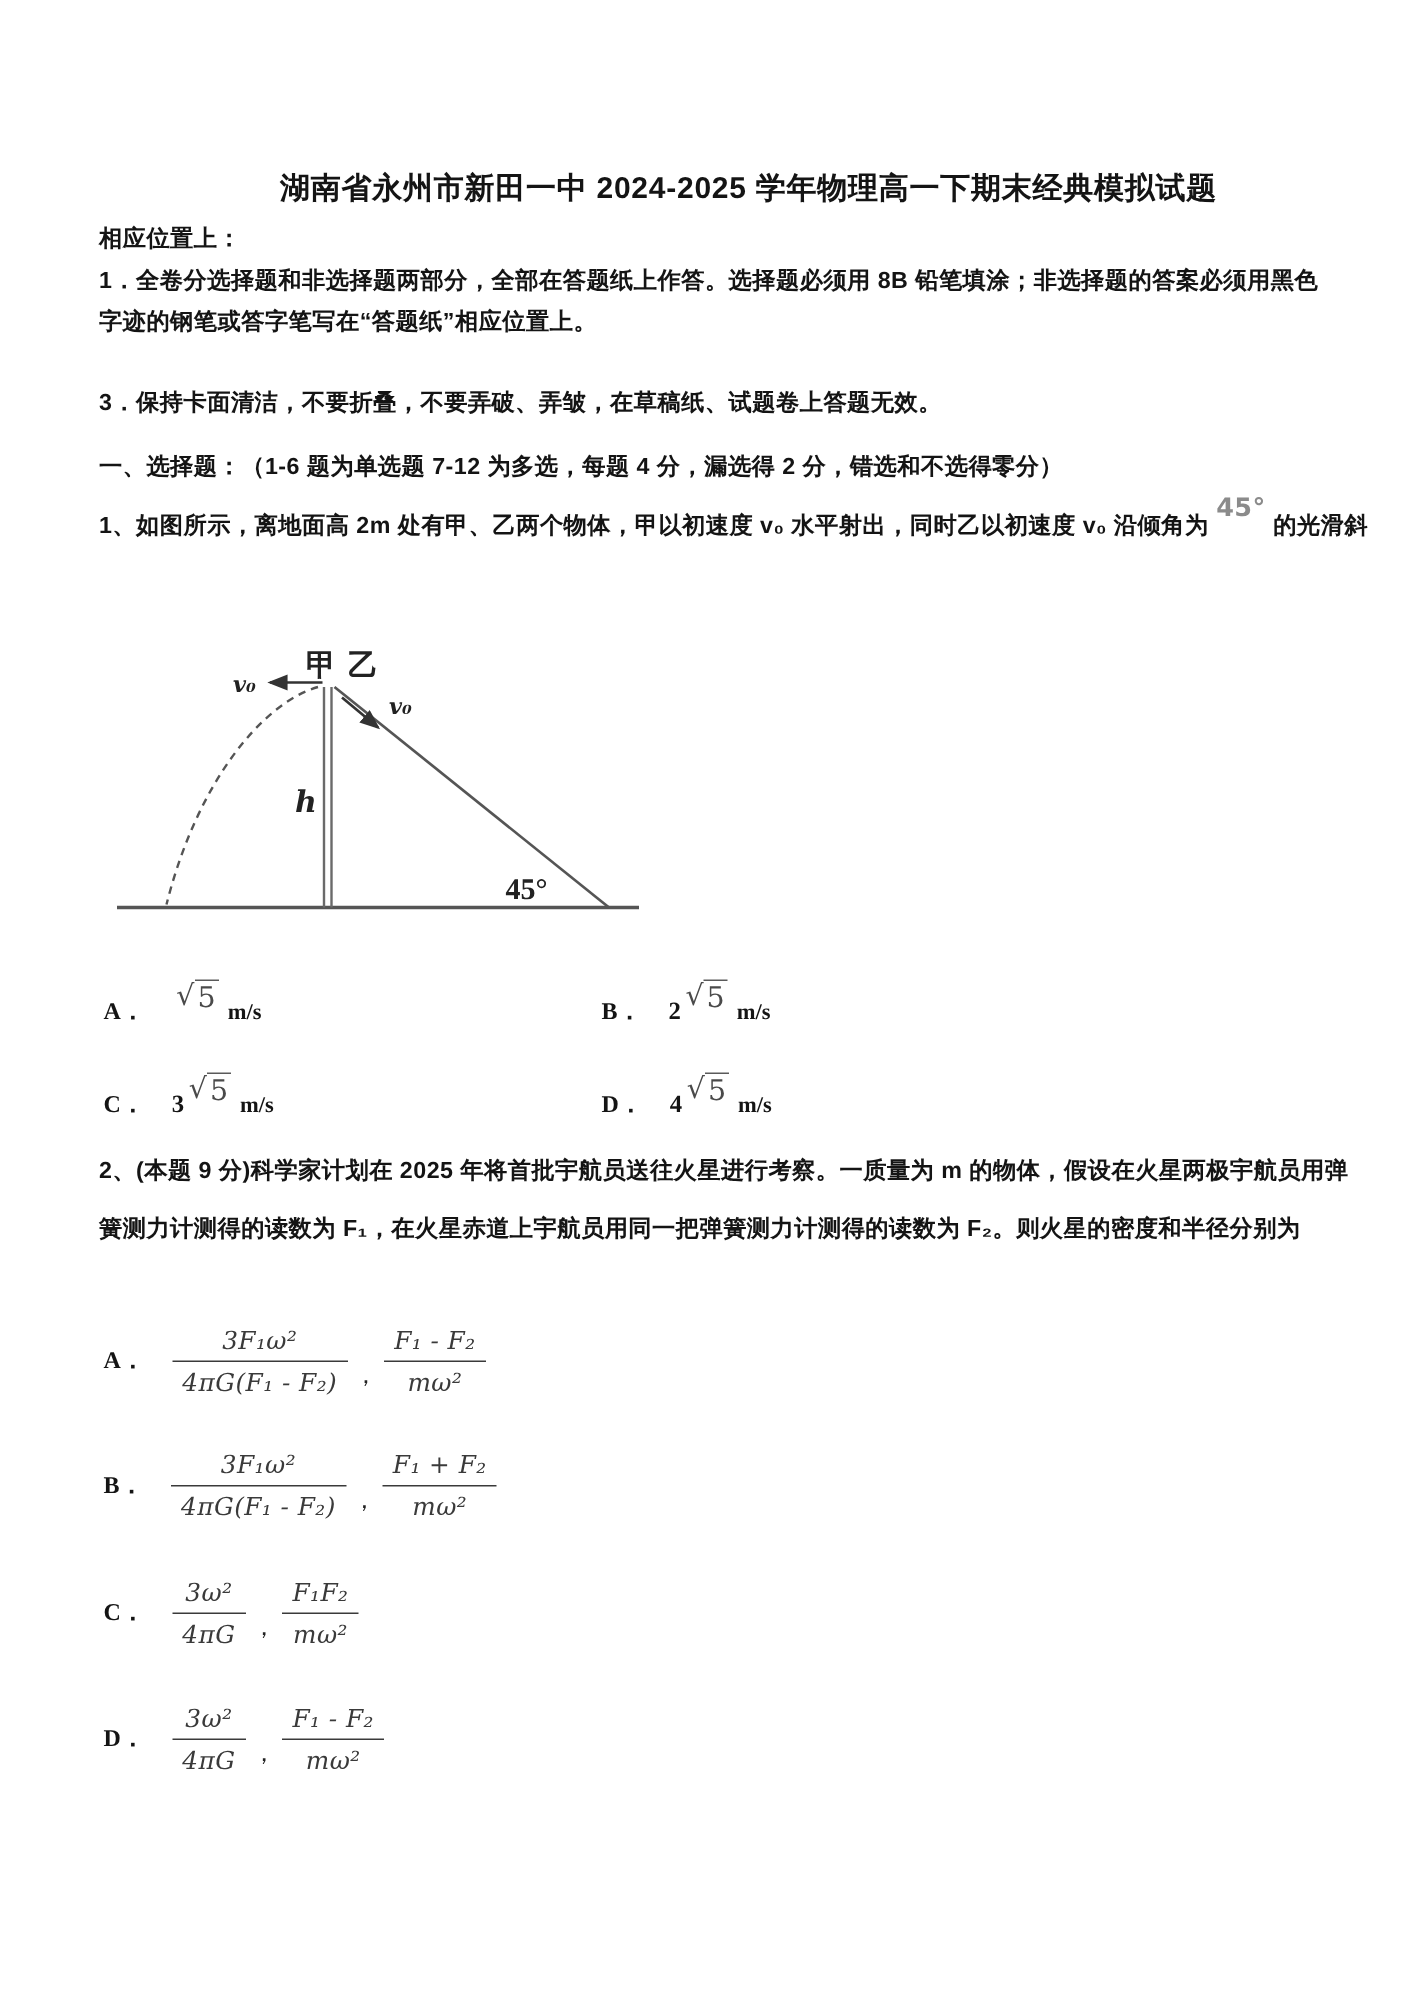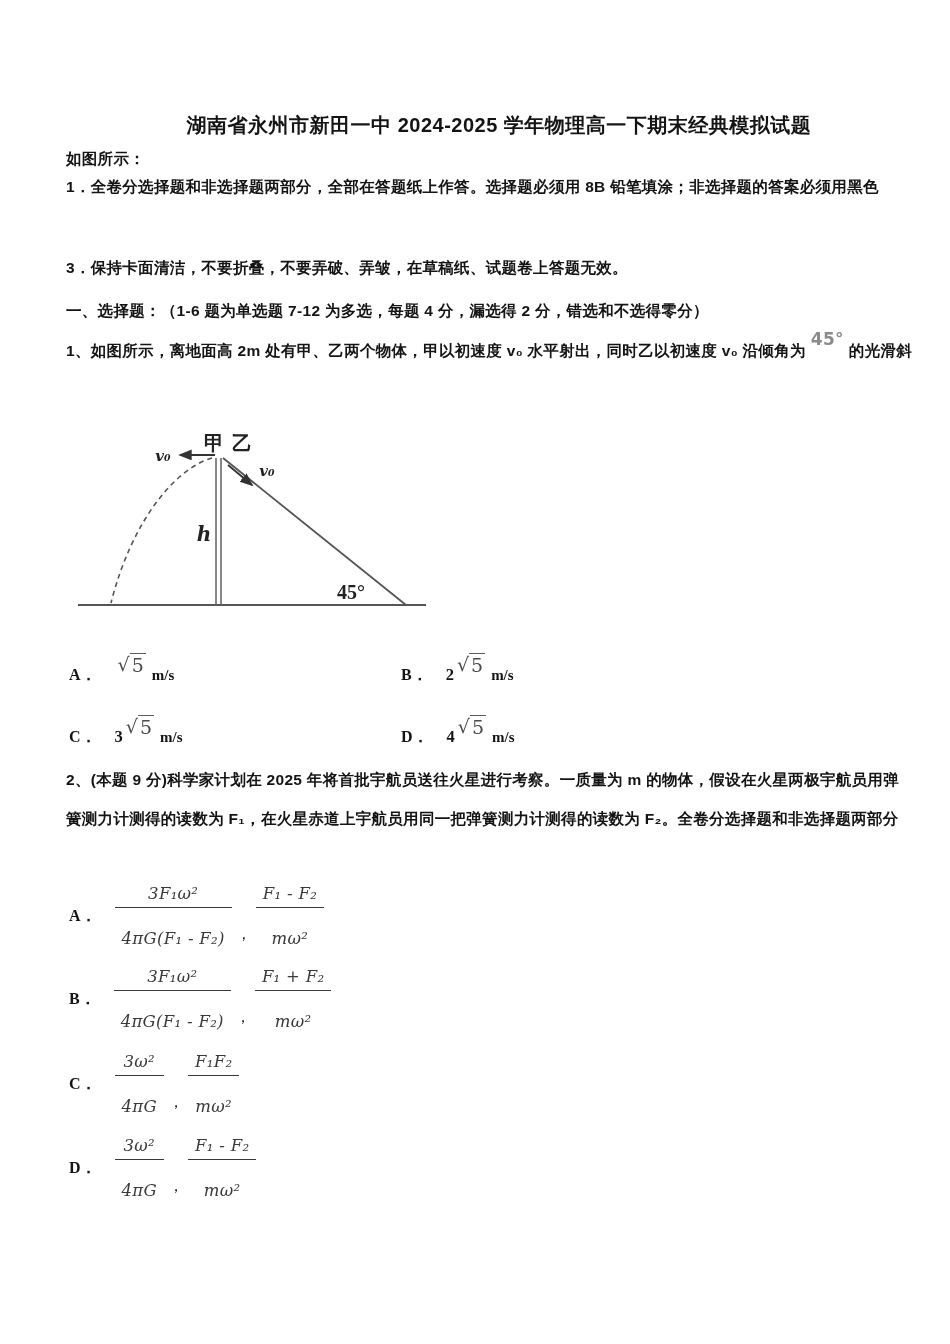--- a/index.html
+++ b/index.html
@@ -38,35 +38,36 @@
     font-size:19px; color:#4a4a4a; display:inline-flex; align-items:flex-start;
   }
   .sqrt .radicand { border-top:1.6px solid #5a5a5a; padding:0 2px; }
   .q1opt .unit { font:bold 15px "Liberation Serif","DejaVu Serif",serif; margin-left:3px; }
   
   .fopt { position:absolute; left:45px; display:flex; align-items:center; }
   .fopt .olabel { font:bold 16px "Liberation Serif","DejaVu Serif",serif; margin-right:18px; }
   .frac {
     display:inline-flex; flex-direction:column; text-align:center;
     font-family:"DejaVu Serif","Liberation Serif",serif; font-style:italic;
-    font-size:16.5px; color:#3a3a3a; letter-spacing:0.3px;gap:17px;
+    font-size:16.5px; color:#3a3a3a; letter-spacing:0.3px;
   }
   .frac .num { padding:1px 7px 4px; border-bottom:1.5px solid #3a3a3a; }
   .frac .den { padding:4px 7px 1px; }
   .fcomma { align-self:flex-end; padding:0 4px 4px; font-size:16px; color:#222; }
 </style>
 </head>
 <body>
 
 <div class="page">
 
   <div class="abs title">湖南省永州市新田一中 2024-2025 学年物理高一下期末经典模拟试题</div>
 
-  <div class="abs body-line" style="top:149px">如图所示：</div>
+  <div class="abs body-line" style="top:149px">相应位置上：</div>
   <div class="abs body-line" style="top:177px">1．全卷分选择题和非选择题两部分，全部在答题纸上作答。选择题必须用 8B 铅笔填涂；非选择题的答案必须用黑色</div>
+  <div class="abs body-line" style="top:204px">字迹的钢笔或答字笔写在“答题纸”相应位置上。</div>
   <div class="abs body-line" style="top:258px">3．保持卡面清洁，不要折叠，不要弄破、弄皱，在草稿纸、试题卷上答题无效。</div>
 
   <div class="abs body-line" style="top:301px">一、选择题：（1-6 题为单选题 7-12 为多选，每题 4 分，漏选得 2 分，错选和不选得零分）</div>
 
   <div class="abs body-line" style="top:340px">
     <span>1、如图所示，离地面高 2m 处有甲、乙两个物体，甲以初速度 v₀ 水平射出，同时乙以初速度 v₀ 沿倾角为</span><span class="sup-angle">45°</span><span>的光滑斜</span>
   </div>
 
   <svg class="abs fig" width="360" height="188" viewBox="0 0 360 188">
     <defs>
@@ -128,21 +129,21 @@
       <span class="coeff">4</span>
       <span class="sqrt">
           <span>√</span>
           <span class="radicand">5</span>
         </span>
       <span class="unit">m/s</span>
     </div>
   </div>
 
   <div class="abs body-line" style="top:770px">2、(本题 9 分)科学家计划在 2025 年将首批宇航员送往火星进行考察。一质量为 m 的物体，假设在火星两极宇航员用弹</div>
-  <div class="abs body-line" style="top:809px">簧测力计测得的读数为 F₁，在火星赤道上宇航员用同一把弹簧测力计测得的读数为 F₂。全卷分选择题和非选择题两部分</div>
+  <div class="abs body-line" style="top:809px">簧测力计测得的读数为 F₁，在火星赤道上宇航员用同一把弹簧测力计测得的读数为 F₂。则火星的密度和半径分别为</div>
 
   <div class="abs fopt" style="top:883px">
     <span class="olabel">A．</span>
     <span class="frac">
         <span class="num">3F₁ω²</span>
         <span class="den">4πG(F₁ - F₂)</span>
       </span>
     <span class="fcomma">，</span>
     <span class="frac">
         <span class="num">F₁ - F₂</span>

